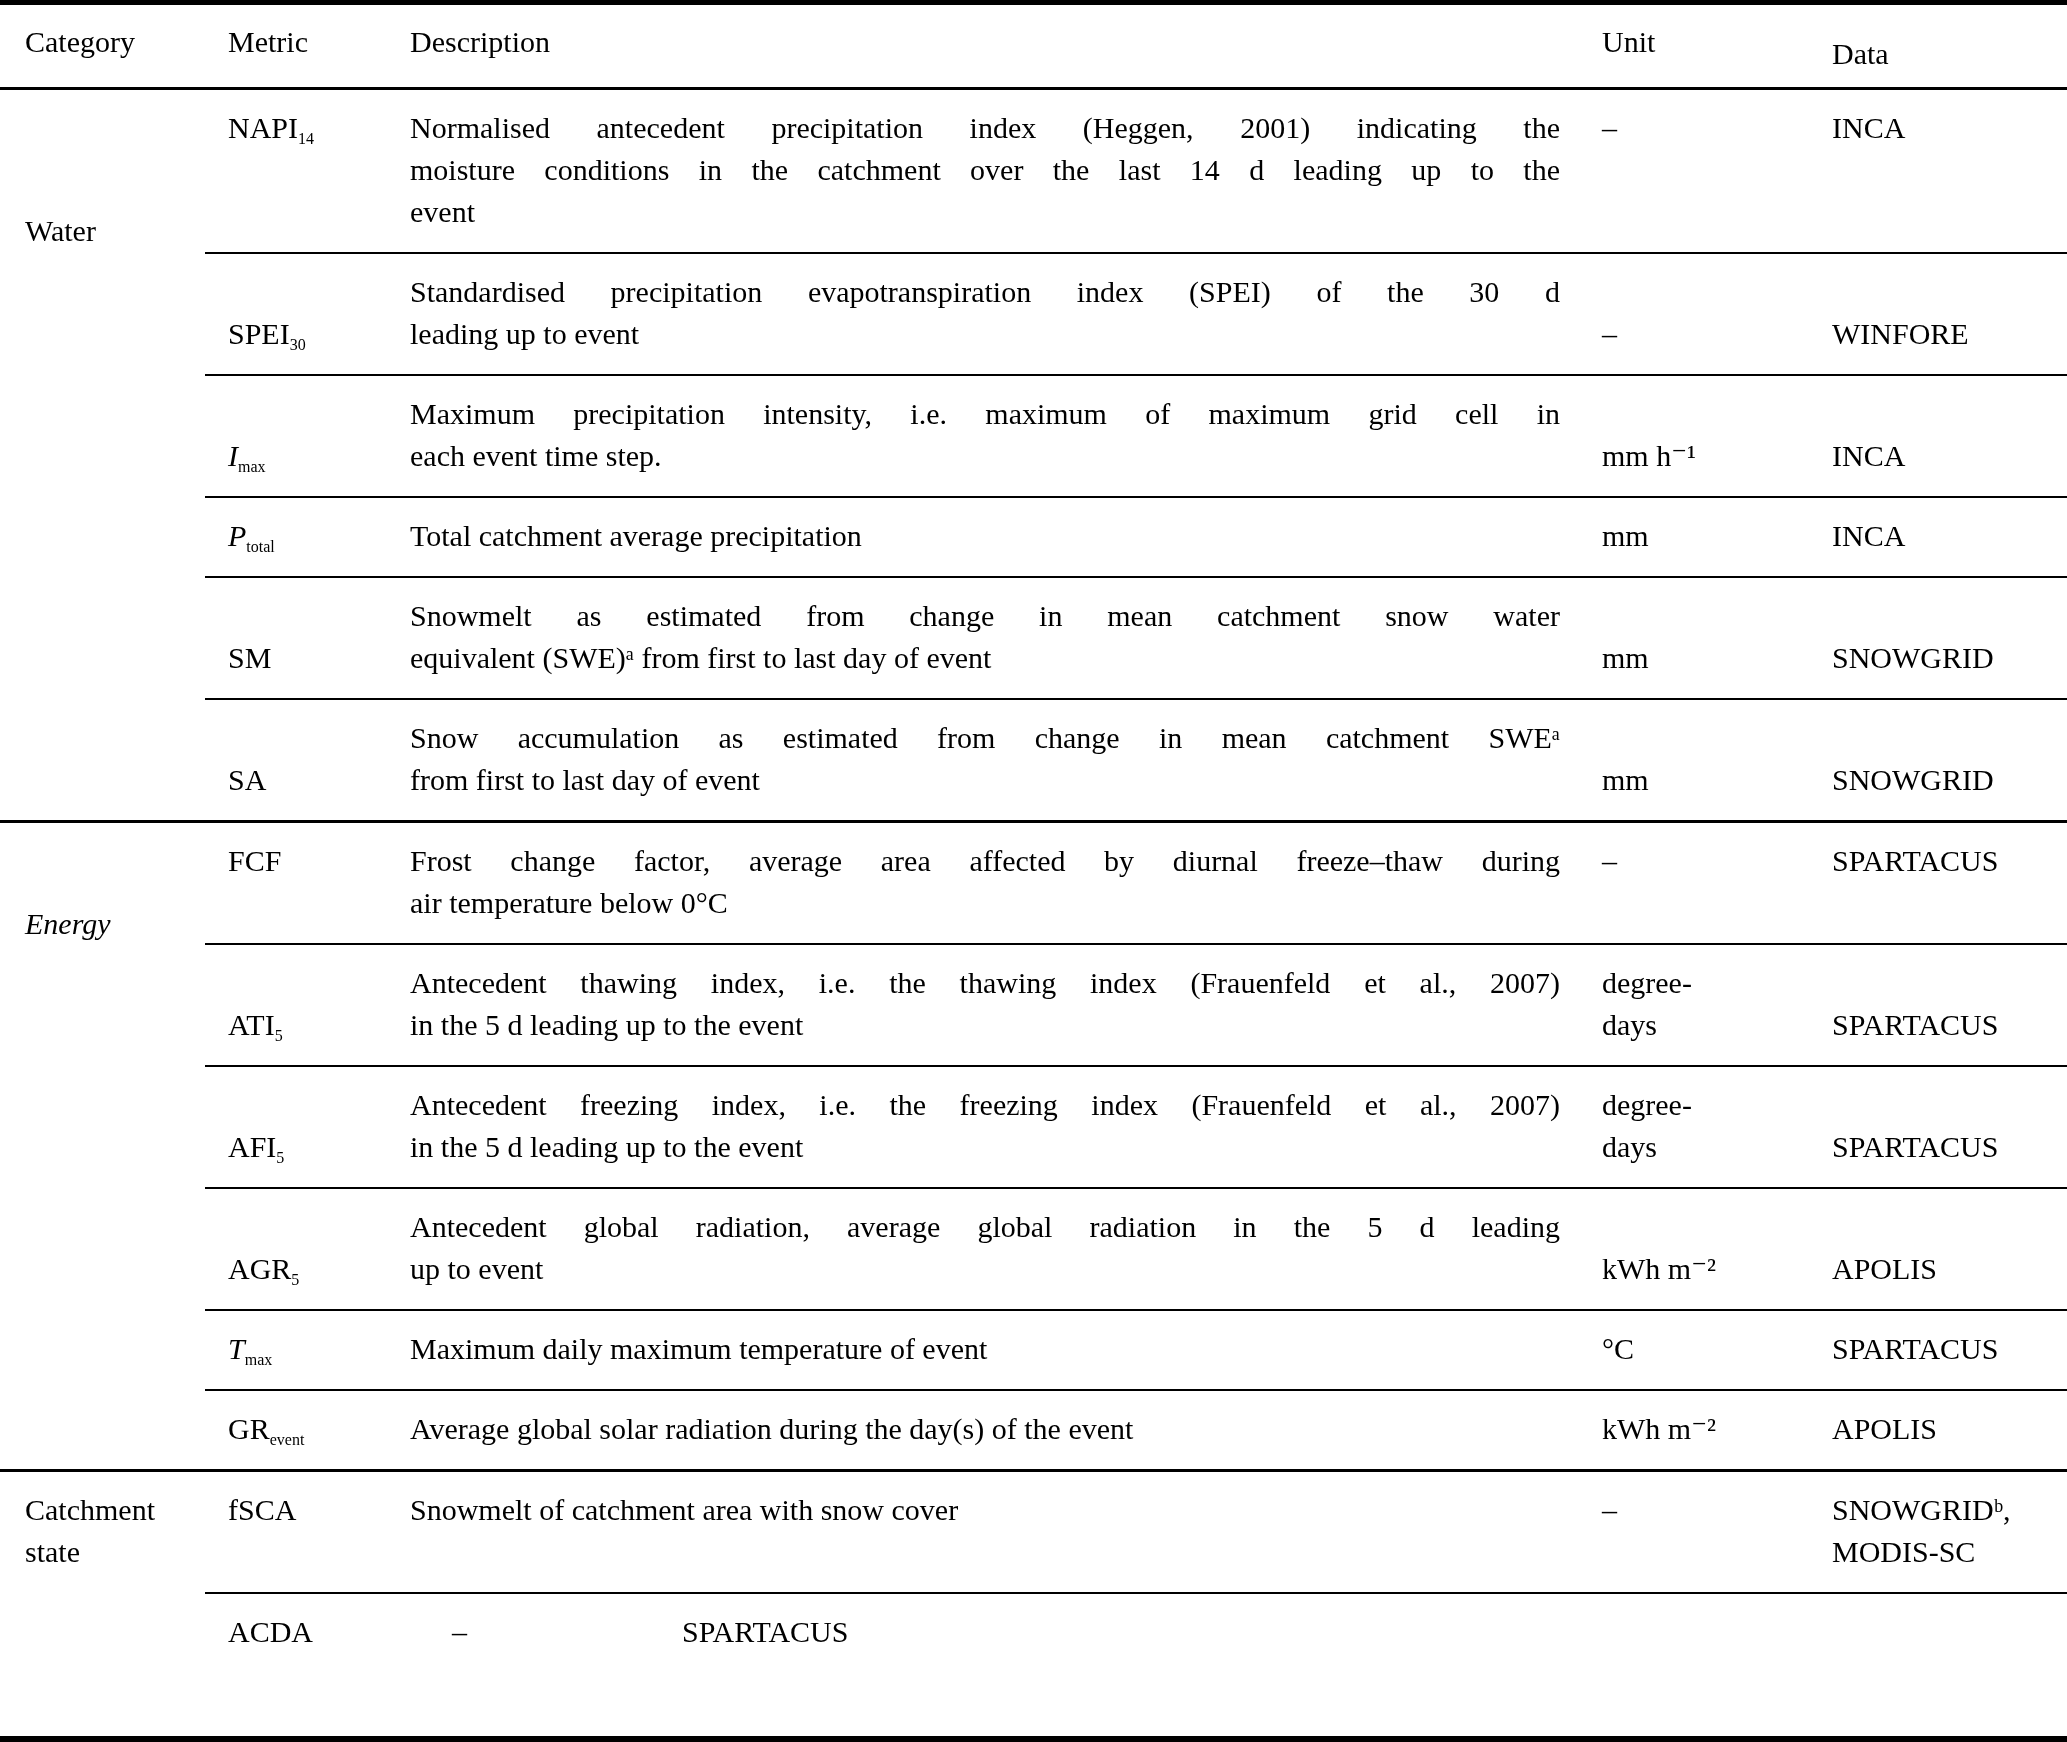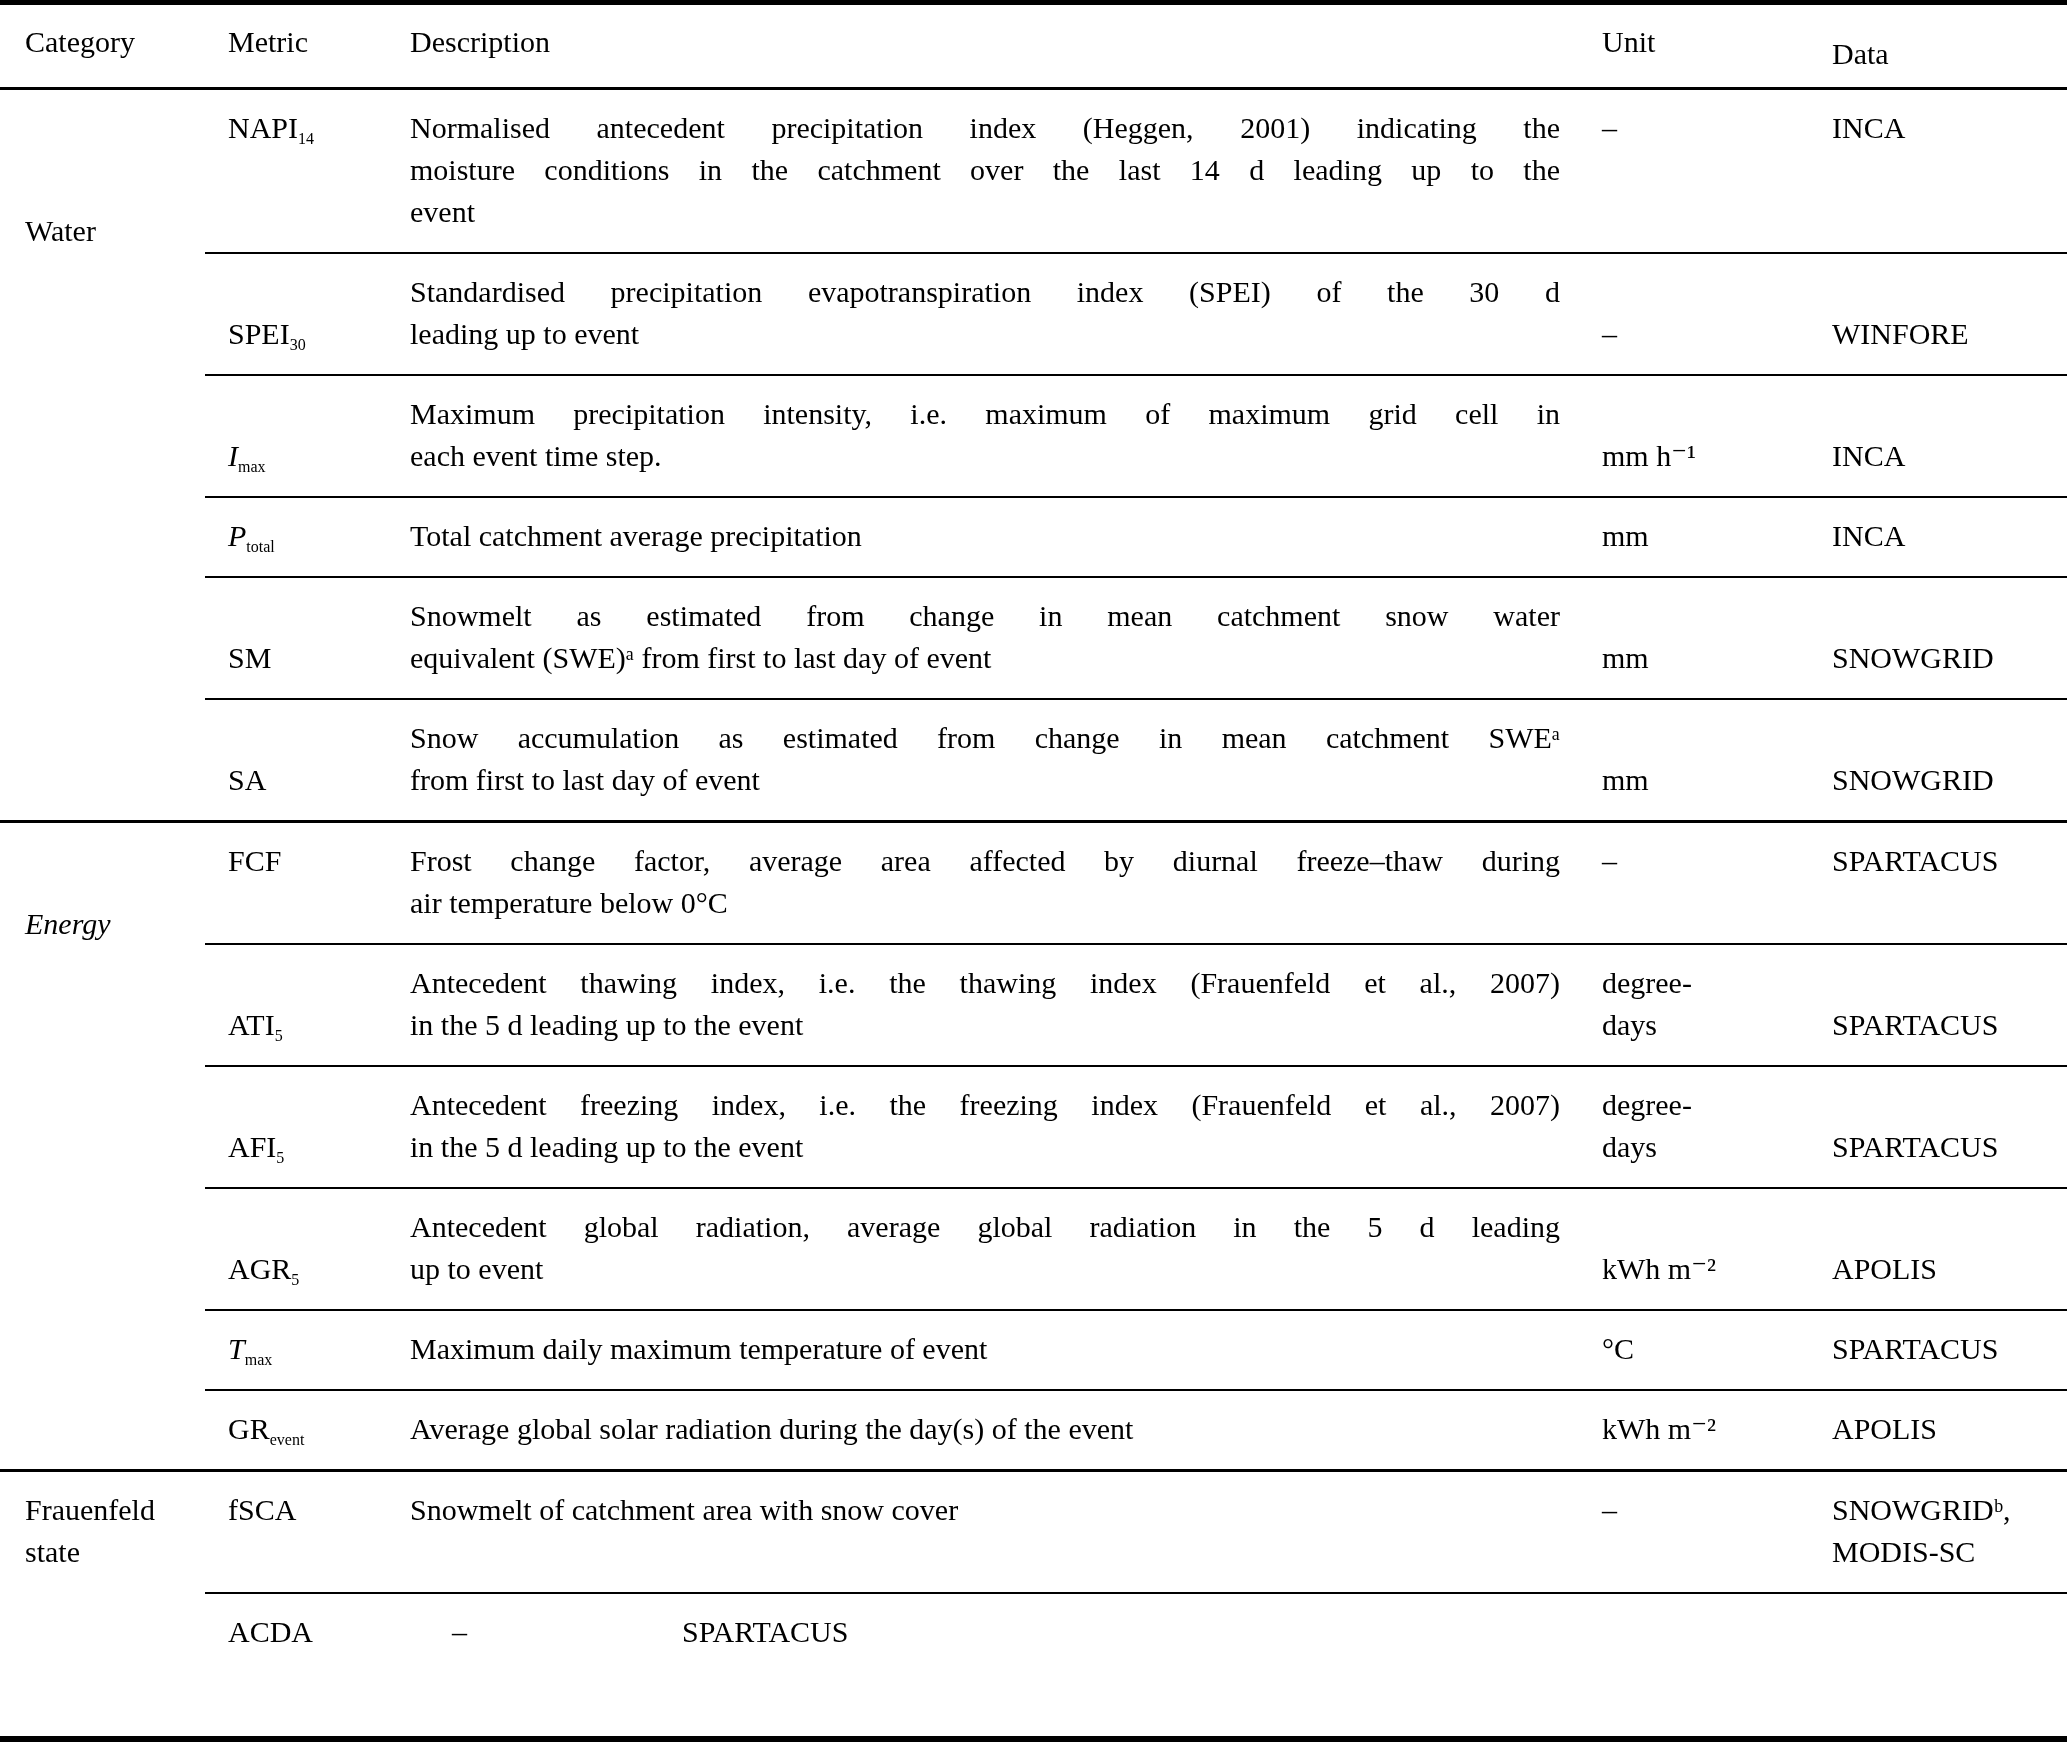--- a/index.html
+++ b/index.html
@@ -231,21 +231,21 @@
               <div>kWh m⁻²</div>
             </div>
     <div class="dt-cell">
               <div>APOLIS</div>
             </div>
   </div>
         </div>
   </div>
       <div class="section">
     <div class="cat-cell">
-          <div>Frauenfeld</div>
+          <div>Catchment</div>
           <div>state</div>
         </div>
     <div class="rows">
           <div class="row">
     <div class="m-cell"><span>fSCA</span><sub></sub></div>
     <div class="d-cell">
               <div>Snowmelt of catchment area with snow cover</div>
             </div>
     <div class="u-cell">
               <div>–</div>

